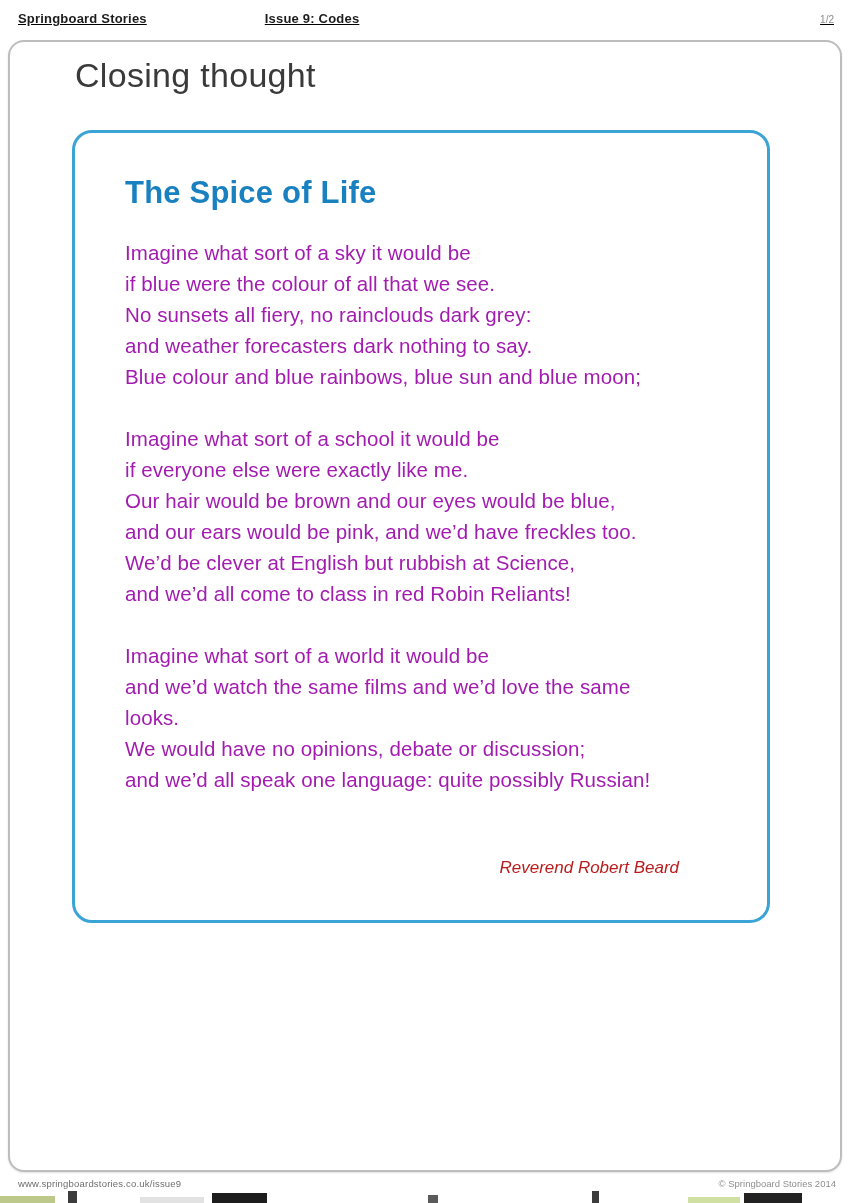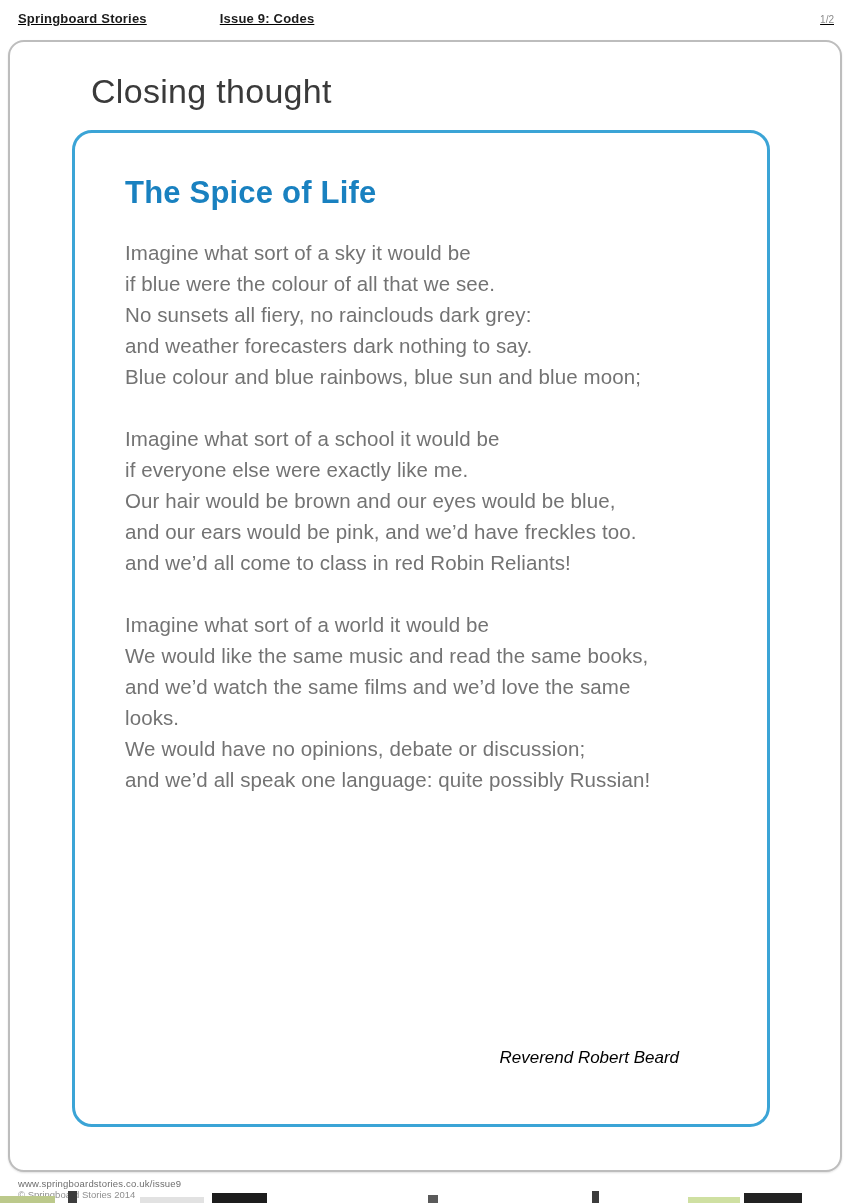--- a/index.html
+++ b/index.html
@@ -24,21 +24,21 @@
   .header .brand {
     font-size: 13px;
     font-weight: bold;
     color: #1c1c1c;
     letter-spacing: 0.2px;
   }
   .header .issue {
     font-size: 13px;
     font-weight: bold;
     color: #1c1c1c;
-    margin-left: 73px;
+    margin-left: 118px;
     letter-spacing: 0.2px;
   }
   .header .pagenum {
     margin-left: auto;
     font-size: 10px;
     color: #8c8c8c;
   }
 
   
   .panel {
@@ -47,72 +47,71 @@
     width: 834px; height: 1132px;
     background: #ffffff;
     border: 2px solid #bdbdbd;
     border-radius: 16px;
     box-shadow: 0 1px 2px rgba(0,0,0,0.12);
   }
 
   .page-title {
     position: absolute;
     left: 75px; top: 56px;
-    margin: 16px;
+    margin: 0;
     font-size: 34px;
     font-weight: 500;
     color: #3a3a3a;
     letter-spacing: 0.3px;
   }
 
   
   .card {
     position: absolute;
     left: 72px; top: 130px;
-    width: 698px; height: 997px;
+    width: 698px; height: 793px;
     border: 3px solid #3ba4d6;
     border-radius: 20px;
     background: #ffffff;
     padding: 42px 62px 0 50px;
   }
 
   .poem-title {
     margin: 0 0 26px 0;
     font-size: 31px;
     font-weight: bold;
     color: #1981c0;
     letter-spacing: 0.2px;
   }
 
   .stanza { margin: 0 0 31px 0; }
   .stanza:last-of-type { margin-bottom: 0; }
   .poem-line {
     font-size: 20.5px;
     line-height: 31px;
-    color: #737373;
+    color: #a21caf;
     letter-spacing: 0.1px;
     white-space: nowrap;
   }
 
   .attribution {
     position: absolute;
-    right: 88px; bottom: 56px;
+    right: 88px; bottom: 42px;
     font-size: 17px;
     font-style: italic;
-    color: #000000;
+    color: #b91c1c;
   }
 
   
   .footer {
     position: absolute;
     top: 1178px; left: 18px; right: 14px;
     display: flex;
     justify-content: space-between;
     align-items: baseline;
-    flex-direction: column;
   }
   .footer .url { font-size: 9.5px; color: #6e6e6e; letter-spacing: 0.2px; }
   .footer .copyright { font-size: 9.5px; color: #8f8f8f; text-align: center; }
 
   
   .artifact { position: absolute; }
   .a1 { left: 0;   top: 1196px; width: 55px;  height: 7px; background: #bcc98b; }
   .a2 { left: 68px; top: 1191px; width: 9px;  height: 12px; background: #3c3c3c; }
   .a3 { left: 140px; top: 1197px; width: 64px; height: 6px; background: #e2e2e2; }
   .a4 { left: 212px; top: 1193px; width: 55px; height: 10px; background: #1d1d1d; }
@@ -143,26 +142,26 @@
     <div class="poem-line">No sunsets all fiery, no rainclouds dark grey:</div>
     <div class="poem-line">and weather forecasters dark nothing to say.</div>
     <div class="poem-line">Blue colour and blue rainbows, blue sun and blue moon;</div>
   </div>
 
   <div class="stanza">
     <div class="poem-line">Imagine what sort of a school it would be</div>
     <div class="poem-line">if everyone else were exactly like me.</div>
     <div class="poem-line">Our hair would be brown and our eyes would be blue,</div>
     <div class="poem-line">and our ears would be pink, and we’d have freckles too.</div>
+    <div class="poem-line">We’d be clever at English but rubbish at Science,</div>
     <div class="poem-line">and we’d all come to class in red Robin Reliants!</div>
   </div>
 
   <div class="stanza">
     <div class="poem-line">Imagine what sort of a world it would be</div>
-    <div class="poem-line">We would like the same music and read the same books,</div>
     <div class="poem-line">and we’d watch the same films and we’d love the same</div>
     <div class="poem-line">looks.</div>
     <div class="poem-line">We would have no opinions, debate or discussion;</div>
     <div class="poem-line">and we’d all speak one language: quite possibly Russian!</div>
   </div>
 
 
   <div class="attribution">Reverend Robert Beard</div>
 </div>
 

